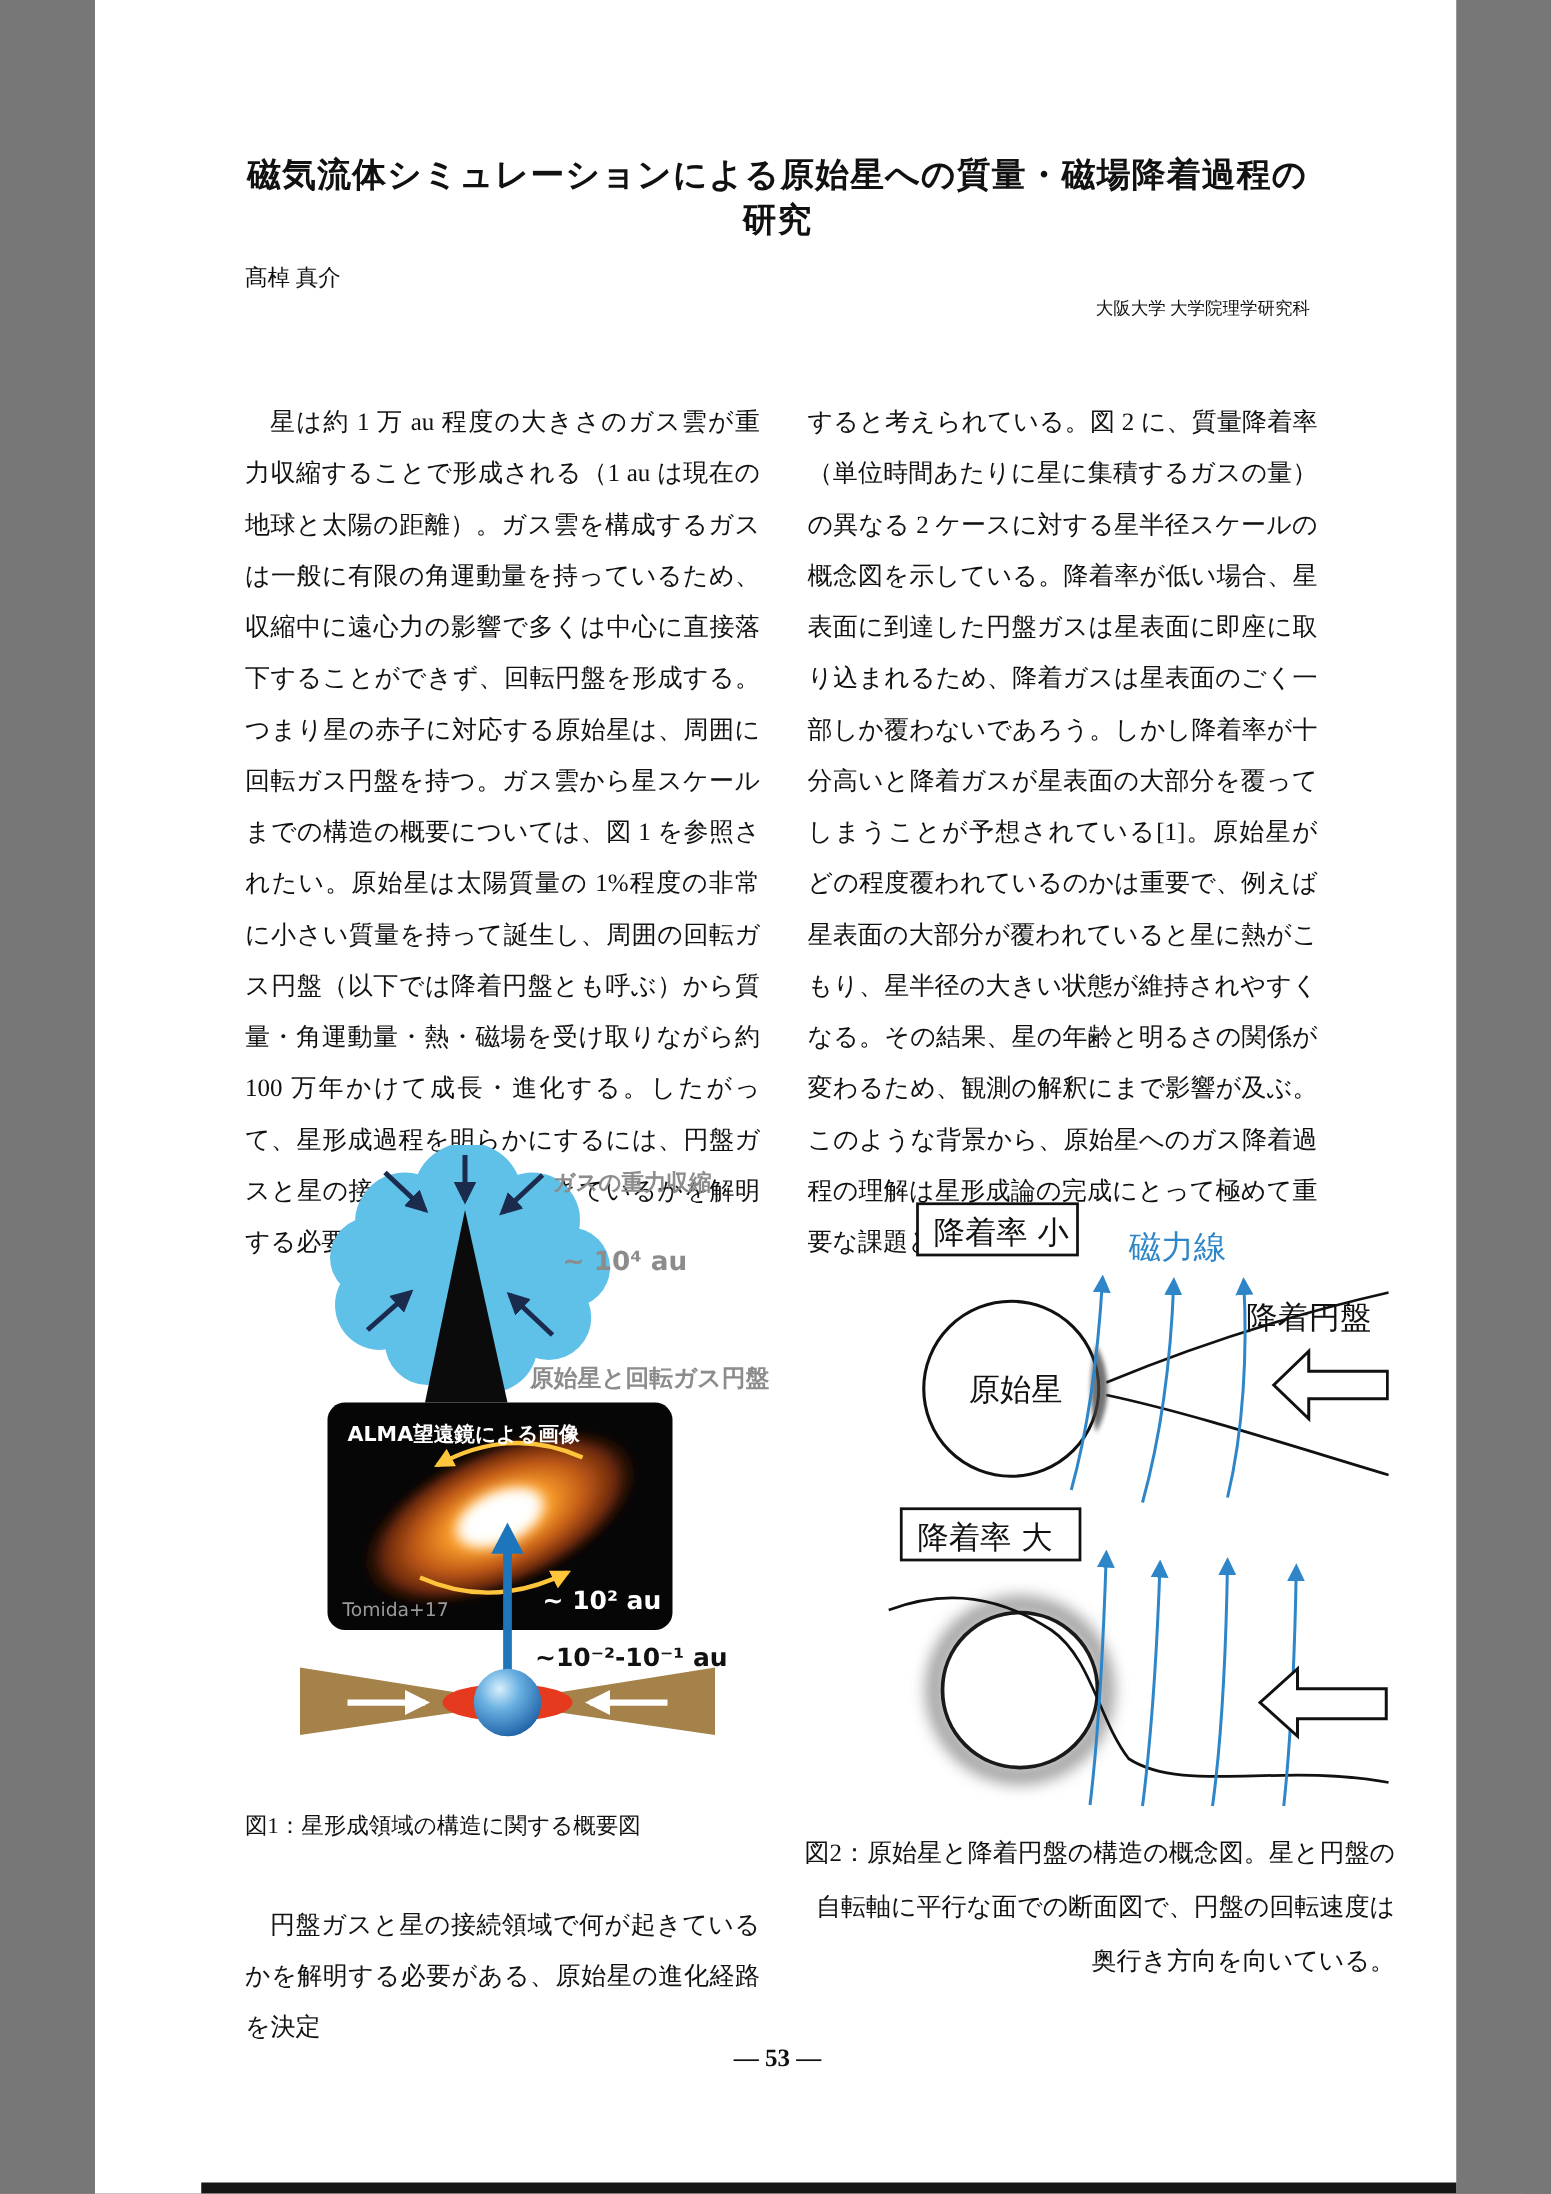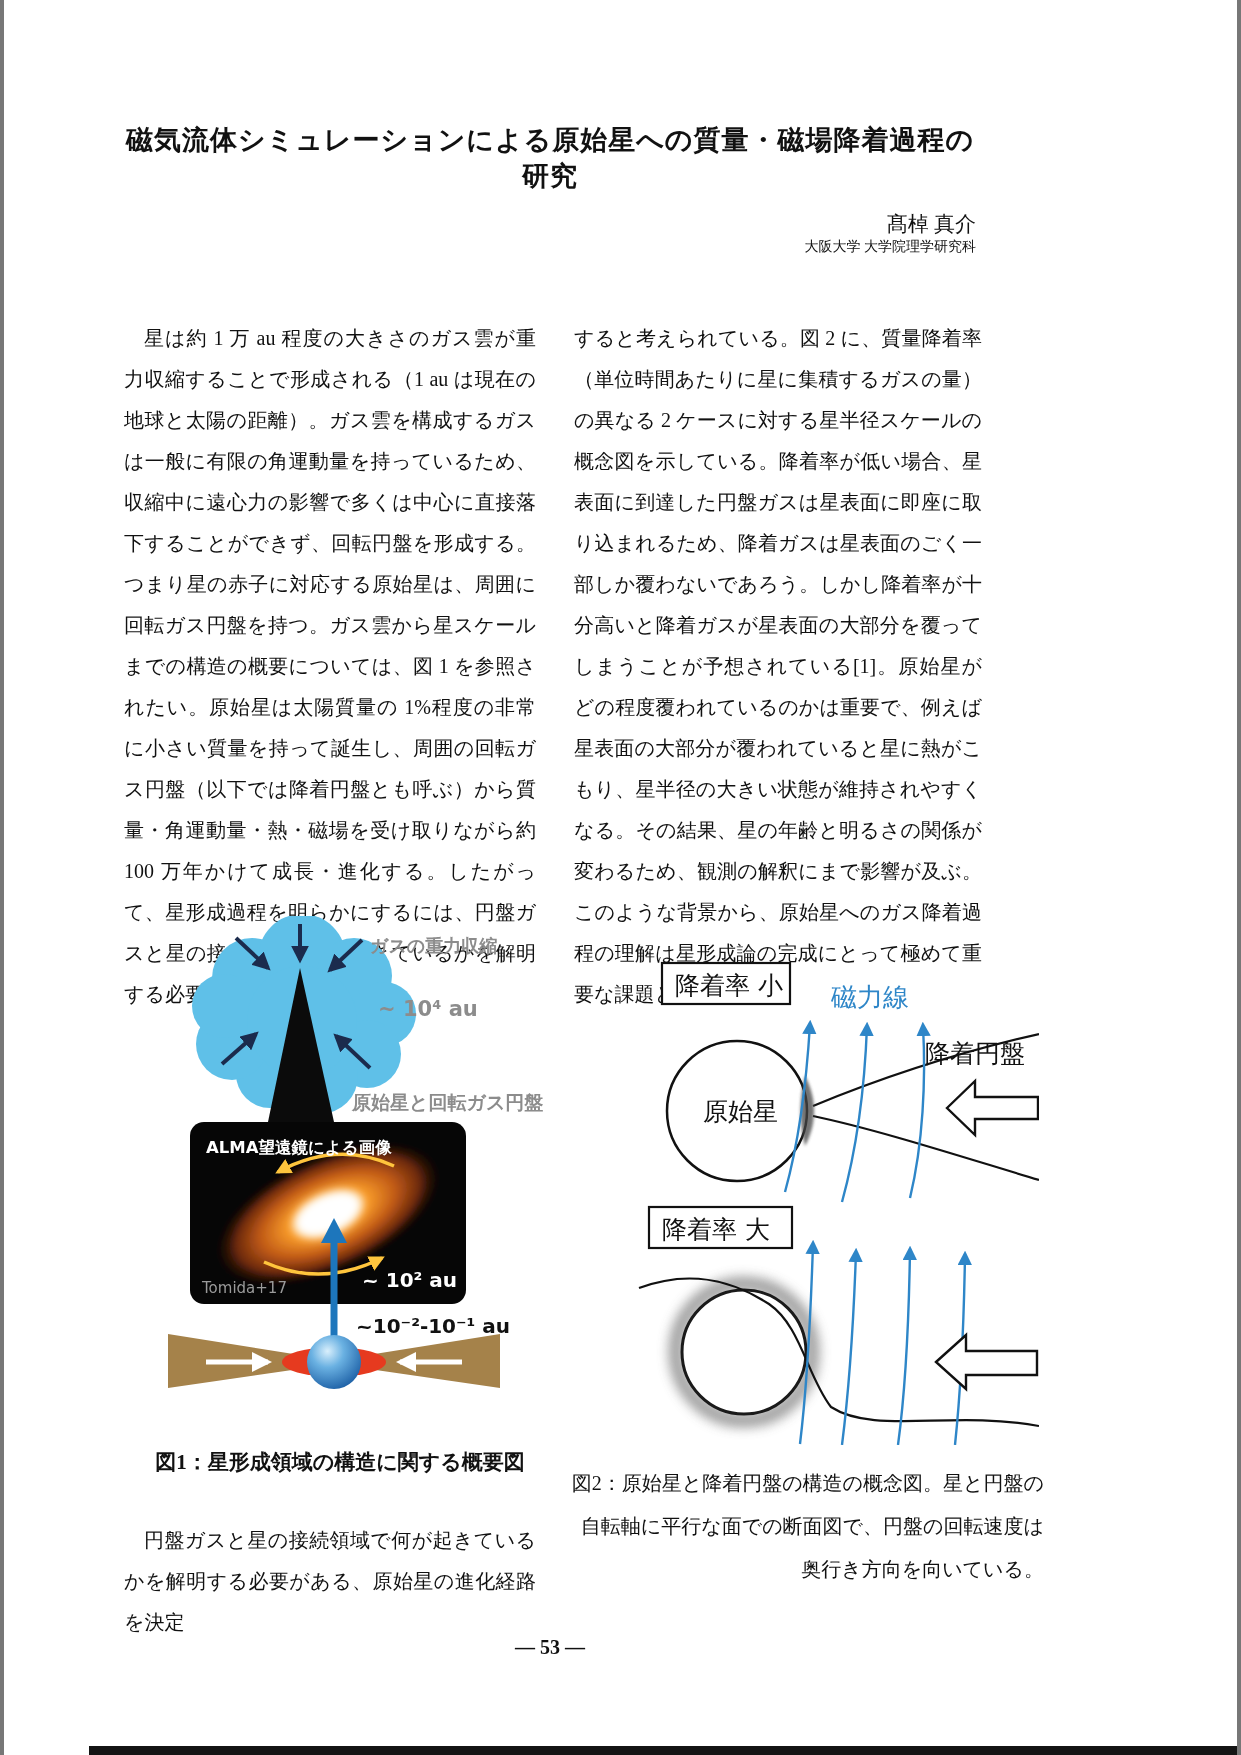--- a/index.html
+++ b/index.html
@@ -1,33 +1,33 @@
 <!DOCTYPE html>
 <html><head>
 <meta charset="utf-8">
 <style>
   html,body{margin:0;padding:0;background:#777;}
-  .page{position:relative;width:1233px;height:1755px;background:#ffffff;margin:0 auto;overflow:hidden;
+  .page{position:relative;width:1089px;height:1755px;background:#ffffff;margin:0 auto;overflow:hidden;
         font-family:"Liberation Serif","DejaVu Serif",serif;color:#111;}
   .content{position:absolute;left:120px;top:0;width:852px;height:1755px;}
 
   .title{position:absolute;top:122px;left:0;width:100%;margin:0;text-align:center;
          font-family:"DejaVu Sans","Liberation Sans",sans-serif;font-weight:bold;font-size:27px;letter-spacing:1px;}
-  .author{position:absolute;top:210px;left:0;width:100%;text-align:right;font-size:21px;}
+  .author{position:absolute;top:210px;left:0;width:100%;text-align:left;font-size:18px;}
   .affiliation{position:absolute;top:238px;left:0;width:100%;text-align:right;font-size:14px;}
 
   .col-left{position:absolute;left:0;top:318px;width:412px;}
   .col-right{position:absolute;left:450px;top:318px;width:408px;}
   .heading{font-family:"DejaVu Sans","Liberation Sans",sans-serif;font-weight:bold;font-size:20px;line-height:41px;}
   .para{margin:0;font-size:20px;line-height:41px;text-align:justify;text-justify:inter-ideograph;}
   .indent{text-indent:1em;}
 
   .fig1{position:absolute;left:8px;top:916px;width:422px;height:476px;}
-  .fig1-caption{position:absolute;left:0;top:1448px;width:432px;text-align:center;
-                font-weight:bold;font-size:21px;}
+  .fig1-caption{position:absolute;left:0;top:1448px;width:432px;text-align:left;
+                font-weight:normal;font-size:18px;}
   .para-left-bottom{position:absolute;left:0;top:1520px;width:412px;}
 
   .fig2{position:absolute;left:455px;top:958px;width:460px;height:487px;}
   .fig2-caption{position:absolute;left:446px;top:1462px;width:474px;text-align:right;
                 font-size:20px;line-height:43px;}
 
   .page-number{position:absolute;left:0;top:1636px;width:100%;text-align:center;
                font-weight:bold;font-size:20px;}
   .bottom-strip{position:absolute;left:85px;top:1746px;width:1156px;height:9px;background:#141414;}
 

